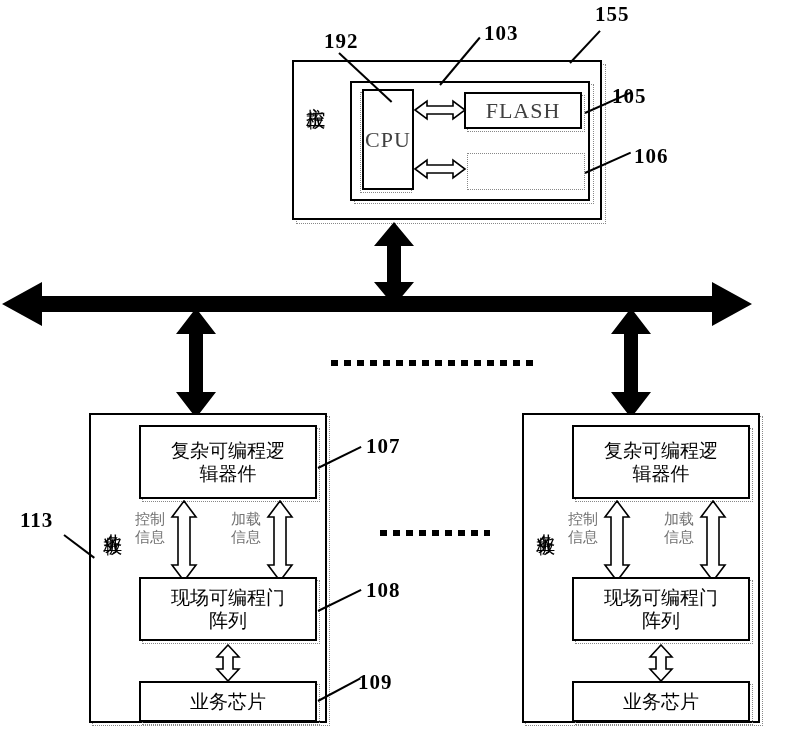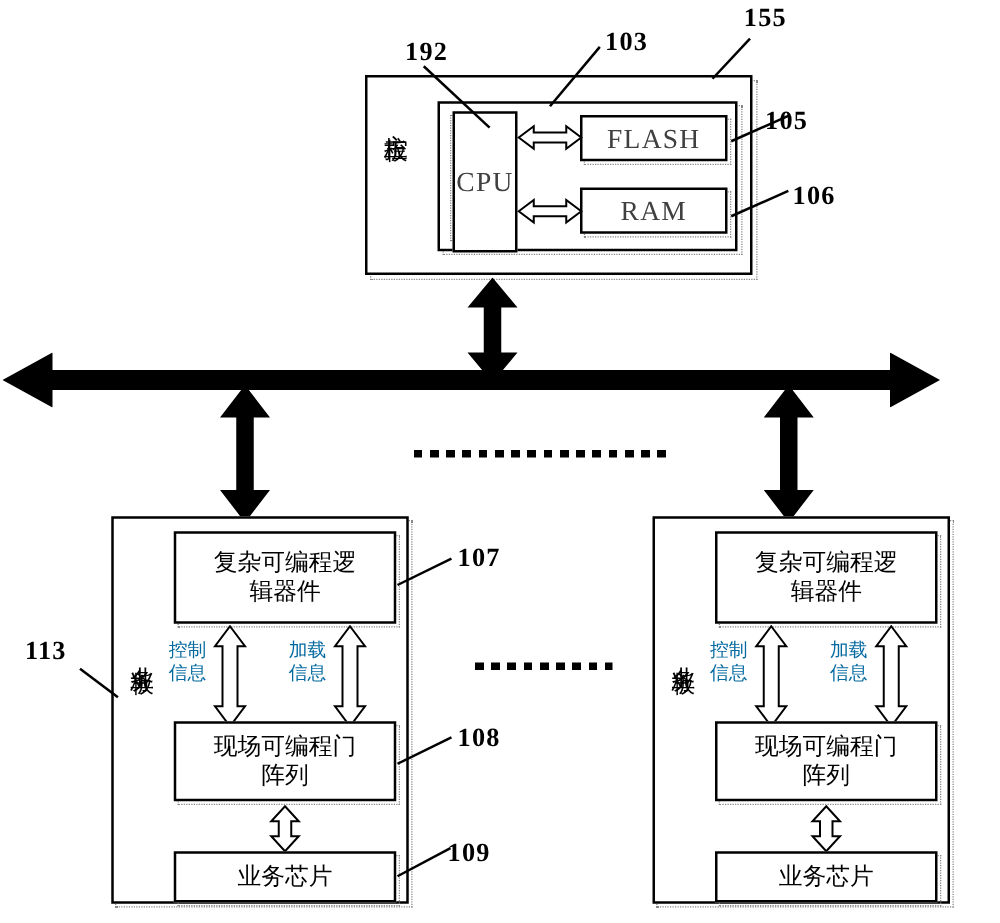--- a/index.html
+++ b/index.html
@@ -60,23 +60,23 @@
     color: #404040;
     letter-spacing: 1px;
   }
   .label-cn {
     font-family: "DejaVu Sans", "Liberation Sans", sans-serif;
     font-size: 19px;
     color: #000;
     line-height: 1.22;
   }
   .label-cn-sm {
-    font-family: Liberation Serif, serif;
+    font-family: Liberation Mono, monospace;
     font-size: 15px;
-    color: #0369a1;
+    color: #737373;
     line-height: 1.2;
   }
   .vert-cn {
     position: absolute;
     font-family: "DejaVu Sans", "Liberation Sans", sans-serif;
     font-size: 19px;
     color: #000;
     writing-mode: vertical-rl;
     text-orientation: upright;
     line-height: 1.25;
@@ -111,33 +111,30 @@
 
   <div class="box-dashedshadow" style="left:296px; top:64px; width:310px; height:160px;"></div>
   <div class="box" style="left:292px; top:60px; width:310px; height:160px;"></div>
 
   <div class="vert-cn" style="left:304px; top:92px;">主控板</div>
 
   <div class="box-dashedshadow" style="left:354px; top:84px; width:240px; height:120px;"></div>
   <div class="box" style="left:350px; top:81px; width:240px; height:120px;"></div>
 
   <div class="box-dashedshadow" style="left:360px; top:92px; width:52px; height:101px;"></div>
-  <div class="box" style="left:362px; top:89px; width:52px; height:113px;">
+  <div class="box" style="left:362px; top:89px; width:52px; height:101px;">
     <span class="label-en">CPU</span>
   </div>
 
   <div class="box-dashedshadow" style="left:467px; top:95px; width:118px; height:37px;"></div>
   <div class="box" style="left:464px; top:92px; width:118px; height:37px;">
     <span class="label-en">FLASH</span>
   </div>
 
   <div class="box-dashedshadow" style="left:467px; top:153px; width:118px; height:37px;"></div>
-  <div class="box" style="left:464px; top:150px; width:118px; height:37px;">
-    <span class="label-en">RAM</span>
-  </div>
 
   <svg class="hollow" style="left:413px; top:98px;" width="54" height="24" viewBox="0 0 54 24">
     <polygon points="2,12 14,3 14,8 40,8 40,3 52,12 40,21 40,16 14,16 14,21" fill="#ffffff" stroke="#000000" stroke-width="1.6"></polygon>
   </svg>
 
   <svg class="hollow" style="left:413px; top:157px;" width="54" height="24" viewBox="0 0 54 24">
     <polygon points="2,12 14,3 14,8 40,8 40,3 52,12 40,21 40,16 14,16 14,21" fill="#ffffff" stroke="#000000" stroke-width="1.6"></polygon>
   </svg>
 
   <div class="ref" style="left:595px; top:2px;">155</div>

